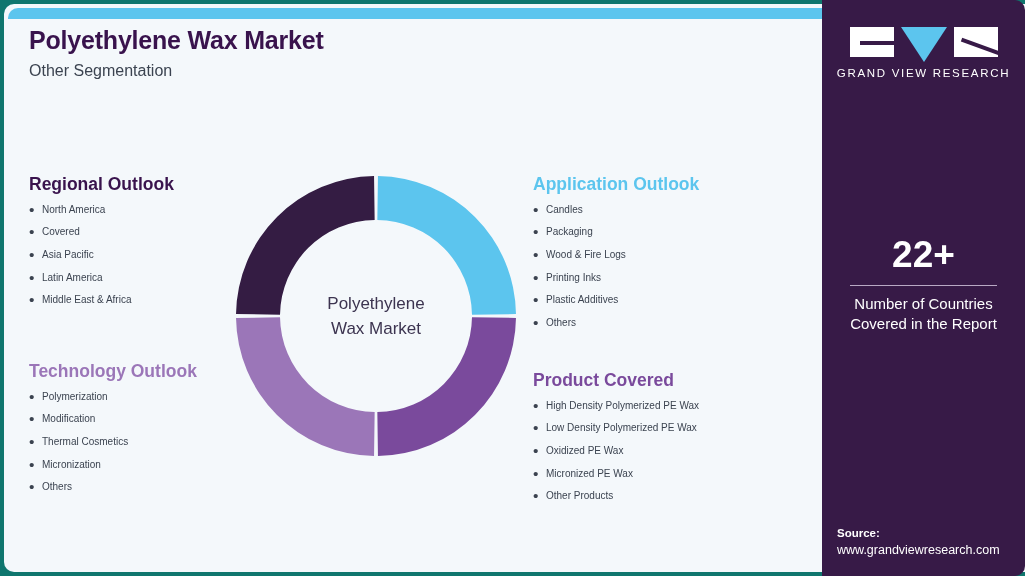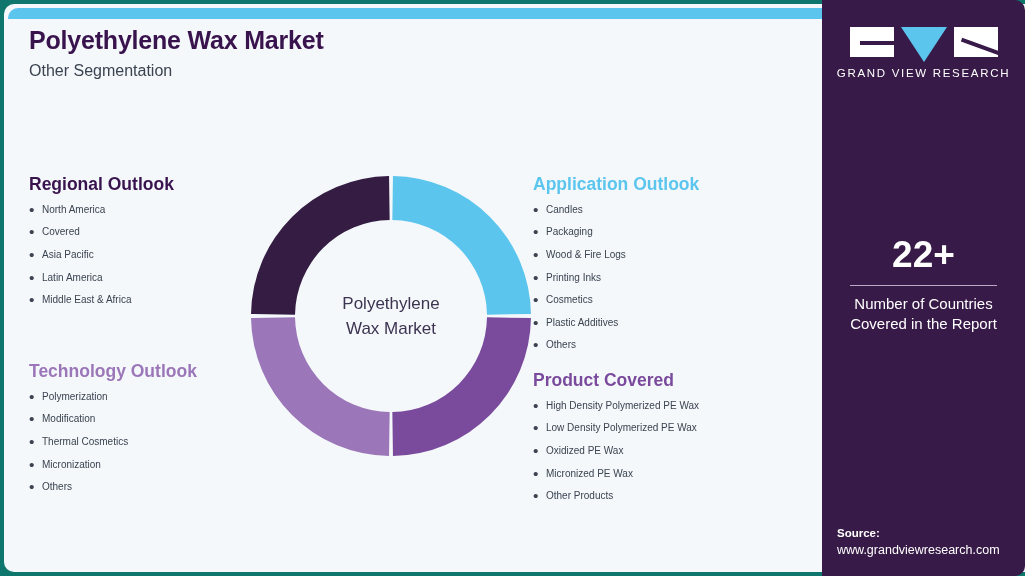--- a/index.html
+++ b/index.html
@@ -90,21 +90,21 @@
     font-size: 15.5px;
   }
   #block-regional  { left: 25px;  top: 170px; }
   #block-technology{ left: 25px;  top: 357px; }
   #block-application { left: 529px; top: 170px; }
   #block-product   { left: 529px; top: 366px; }
 
   
   .donut-wrap {
     position: absolute;
-    left: 247px;
+    left: 232px;
     top: 168px;
     width: 280px;
     height: 288px;
   }
   .donut-wrap svg { display: block; }
   .donut-center {
     position: absolute;
     left: 0;
     top: 0;
     width: 280px;
@@ -264,21 +264,20 @@
       </ul>
     </div>
 
     <div class="block" id="block-application">
       <div class="block-title" style="color:#5cc5ee">Application Outlook</div>
       <ul>
         <li>Candles</li>
         <li>Packaging</li>
         <li>Wood &amp; Fire Logs</li>
         <li>Printing Inks</li>
-        <li>Cosmetics</li>
         <li>Plastic Additives</li>
         <li>Others</li>
       </ul>
     </div>
 
     <div class="block" id="block-product">
       <div class="block-title" style="color:#7a4a9c">Product Covered</div>
       <ul>
         <li>High Density Polymerized PE Wax</li>
         <li>Low Density Polymerized PE Wax</li>

